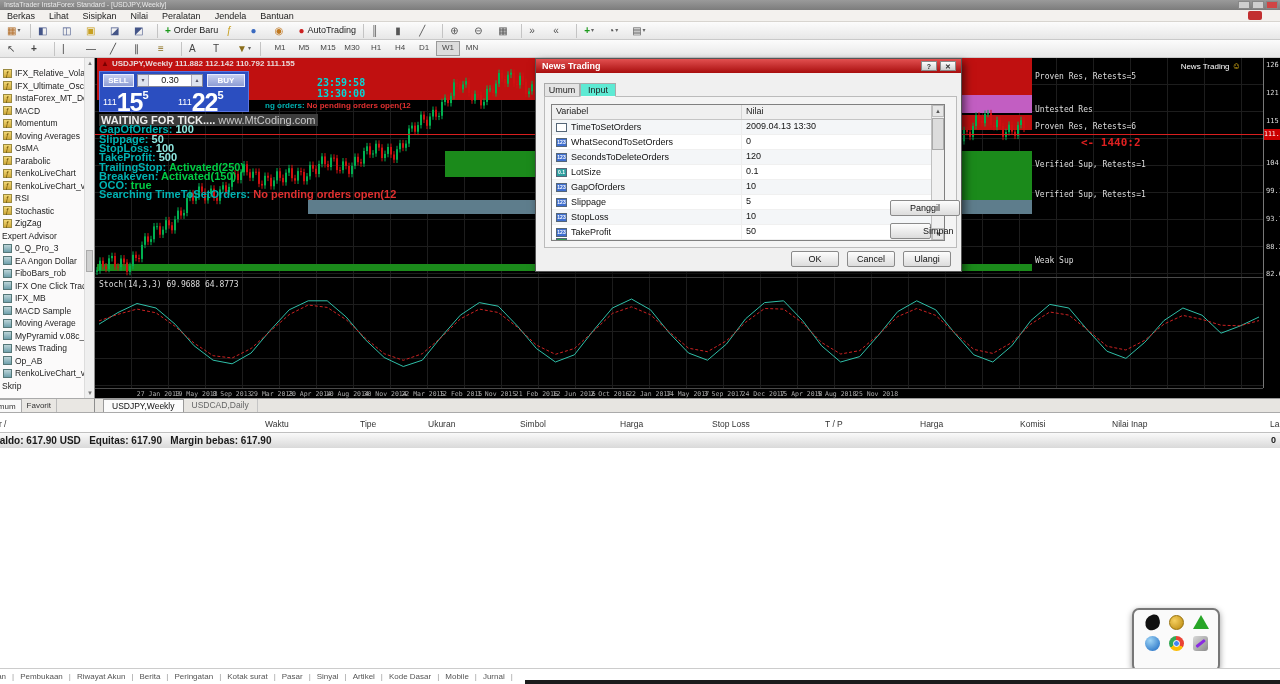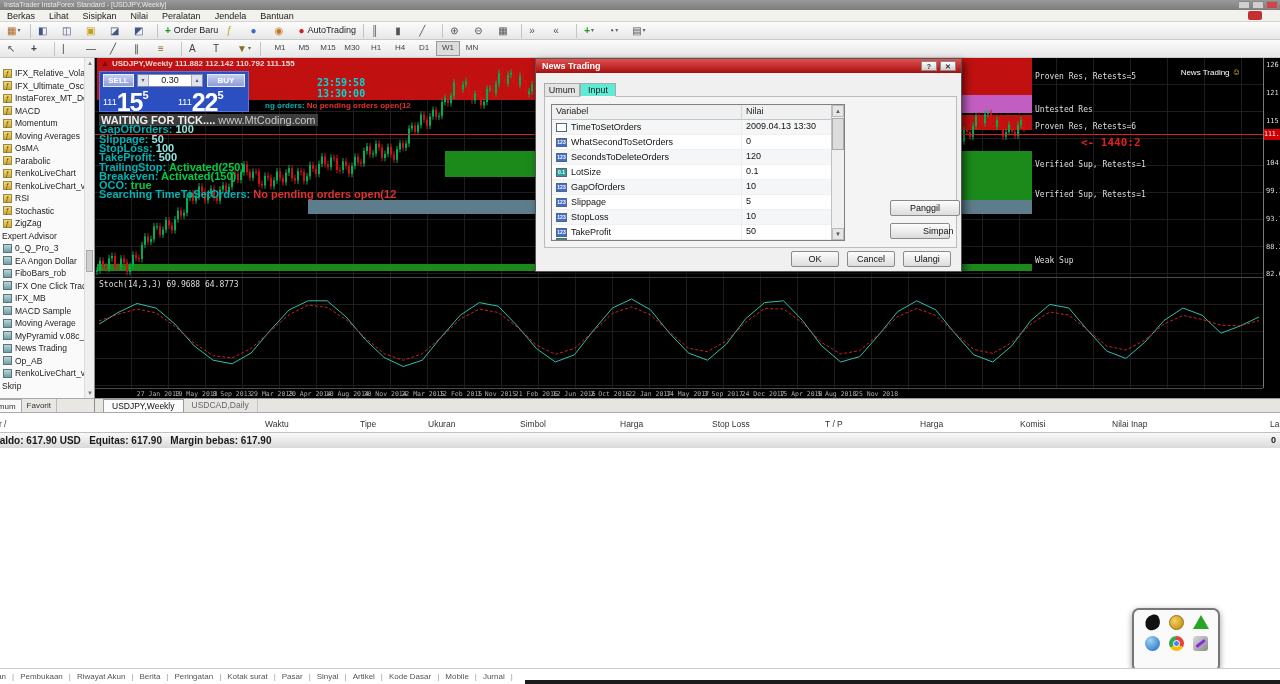--- a/index.html
+++ b/index.html
@@ -49,21 +49,21 @@
         background-image:repeating-linear-gradient(to right,transparent 0 36px,#1d1d1d 36px 37px),
                          repeating-linear-gradient(to bottom,transparent 0 26px,#1d1d1d 26px 27px);}
   #plot{top:0;height:219px;}
   #stoch{top:219px;height:111px;border-top:1px solid #4a4a4a;}
   .zone{position:absolute;}
   #chart-title{position:absolute;left:6px;top:1px;font-size:8px;font-weight:bold;color:#e8d8d8;white-space:nowrap;}
   #chart-title .tri{color:#7a0000;margin-right:3px;}
   .zlabel{position:absolute;left:940px;font-family:"DejaVu Sans Mono",monospace;font-size:8px;color:#ddd;white-space:nowrap;}
   #arrow-label{position:absolute;left:986px;top:78px;font-family:"DejaVu Sans Mono",monospace;
                font-size:11px;font-weight:bold;color:#e02020;}
-  #ea-label{position:absolute;right:22px;top:9px;font-size:8px;color:#fff;white-space:nowrap;}
+  #ea-label{position:absolute;right:22px;top:3px;font-size:8px;color:#fff;white-space:nowrap;}
   #ea-label .smiley{color:#f5c518;font-size:9px;}
   #price-line{position:absolute;left:0;top:76px;width:1168px;height:1px;background:#d81e1e;}
   
   #scale{position:absolute;left:1168px;top:0;width:17px;height:330px;background:#000;border-left:1px solid #777;box-sizing:border-box;}
   .scale-lbl{position:absolute;left:2px;font-size:7px;color:#ddd;font-family:"DejaVu Sans Mono",monospace;white-space:nowrap;}
   #price-cur{position:absolute;left:0;top:71px;width:17px;height:11px;background:#cc0000;color:#fff;
              font-size:6.5px;line-height:11px;text-align:center;font-family:"DejaVu Sans Mono",monospace;}
   
   #quote{position:absolute;left:4px;top:13px;width:150px;height:41px;background:var(--panel-blue);
          border:1px solid #5a74e0;box-sizing:border-box;}
@@ -104,21 +104,21 @@
   #dialog{left:535px;top:58px;width:427px;height:214px;background:#f0f0f0;border:1px solid #555;
           box-shadow:3px 4px 8px rgba(0,0,0,.55);box-sizing:border-box;}
   #dlg-title{position:absolute;left:0;top:0;width:100%;height:14px;background:linear-gradient(#e25050,#a80e0e);
              color:#fff;font-size:9px;font-weight:bold;line-height:14px;padding-left:6px;box-sizing:border-box;}
   .dlg-wbtn{position:absolute;top:2px;width:16px;height:10px;background:linear-gradient(#fdfdfd,#cfcfcf);
             border:1px solid #888;font-size:7px;line-height:9px;text-align:center;color:#333;box-sizing:border-box;}
   .dlg-tab{position:absolute;top:24px;height:14px;font-size:9px;color:#222;line-height:13px;text-align:center;
            border:1px solid #aaa;background:#e4e4e4;box-sizing:border-box;}
   .dlg-tab.active{background:#5eead4;border-bottom:1px solid #f8f8f8;z-index:2;}
   #dlg-frame{position:absolute;left:8px;top:37px;width:411px;height:150px;border:1px solid #bbb;background:#f4f4f4;}
-  #dlg-table{position:absolute;left:6px;top:7px;width:294px;height:137px;background:#fff;border:1px solid #808080;
+  #dlg-table{position:absolute;left:6px;top:7px;width:394px;height:137px;background:#fff;border:1px solid #808080;
              overflow:hidden;box-sizing:border-box;}
   #dlg-thead{height:14px;background:#f0f0f0;border-bottom:1px solid #c5c5c5;display:flex;font-size:9px;color:#222;}
   .dlg-col1{width:190px;padding-left:4px;line-height:13px;border-right:1px solid #d5d5d5;box-sizing:border-box;}
   .dlg-col2{flex:1;padding-left:4px;line-height:13px;}
   .dlg-row{height:14px;display:flex;font-size:9px;color:#111;border-bottom:1px solid #f0f0f0;}
   .dlg-row.alt{background:#f4f6f8;}
   .dlg-row .dlg-col1{display:flex;align-items:center;border-right:1px solid #eee;}
   .pico{width:11px;height:9px;margin-right:4px;flex:none;border:1px solid #567;box-sizing:border-box;
         font-size:5px;line-height:7px;text-align:center;color:#fff;font-weight:bold;}
   .pico.int{background:#3f6fd0;} .pico.double{background:#2e9f9f;} .pico.datetime{background:#fff;color:#c33;}
@@ -1249,21 +1249,21 @@
             <span class="dlg-col2"></span>
           </div>
         </div>
       <div id="dlg-scroll">
         <span class="scr-arrow" style="top:0;">▲</span>
         <span class="scr-arrow" style="bottom:0;">▼</span>
         <span id="scr-thumb"></span>
       </div>
     </div>
     <div class="dlg-btn" style="left:345px;top:103px;width:70px;">Panggil</div>
-    <div class="dlg-btn" style="left:345px;top:126px;width:60px;padding-left:32px;">Simpan</div>
+    <div class="dlg-btn" style="left:345px;top:126px;width:41px;padding-left:32px;">Simpan</div>
   </div>
   <div class="dlg-btn" style="left:255px;top:192px;width:48px;">OK</div>
   <div class="dlg-btn" style="left:311px;top:192px;width:48px;">Cancel</div>
   <div class="dlg-btn" style="left:367px;top:192px;width:48px;">Ulangi</div>
 </div>
 
 <div class="abs" id="dock">
   <div id="dock-grid">
     <span class="dock-ico ico-raven"></span>
     <span class="dock-ico ico-gear"></span>

